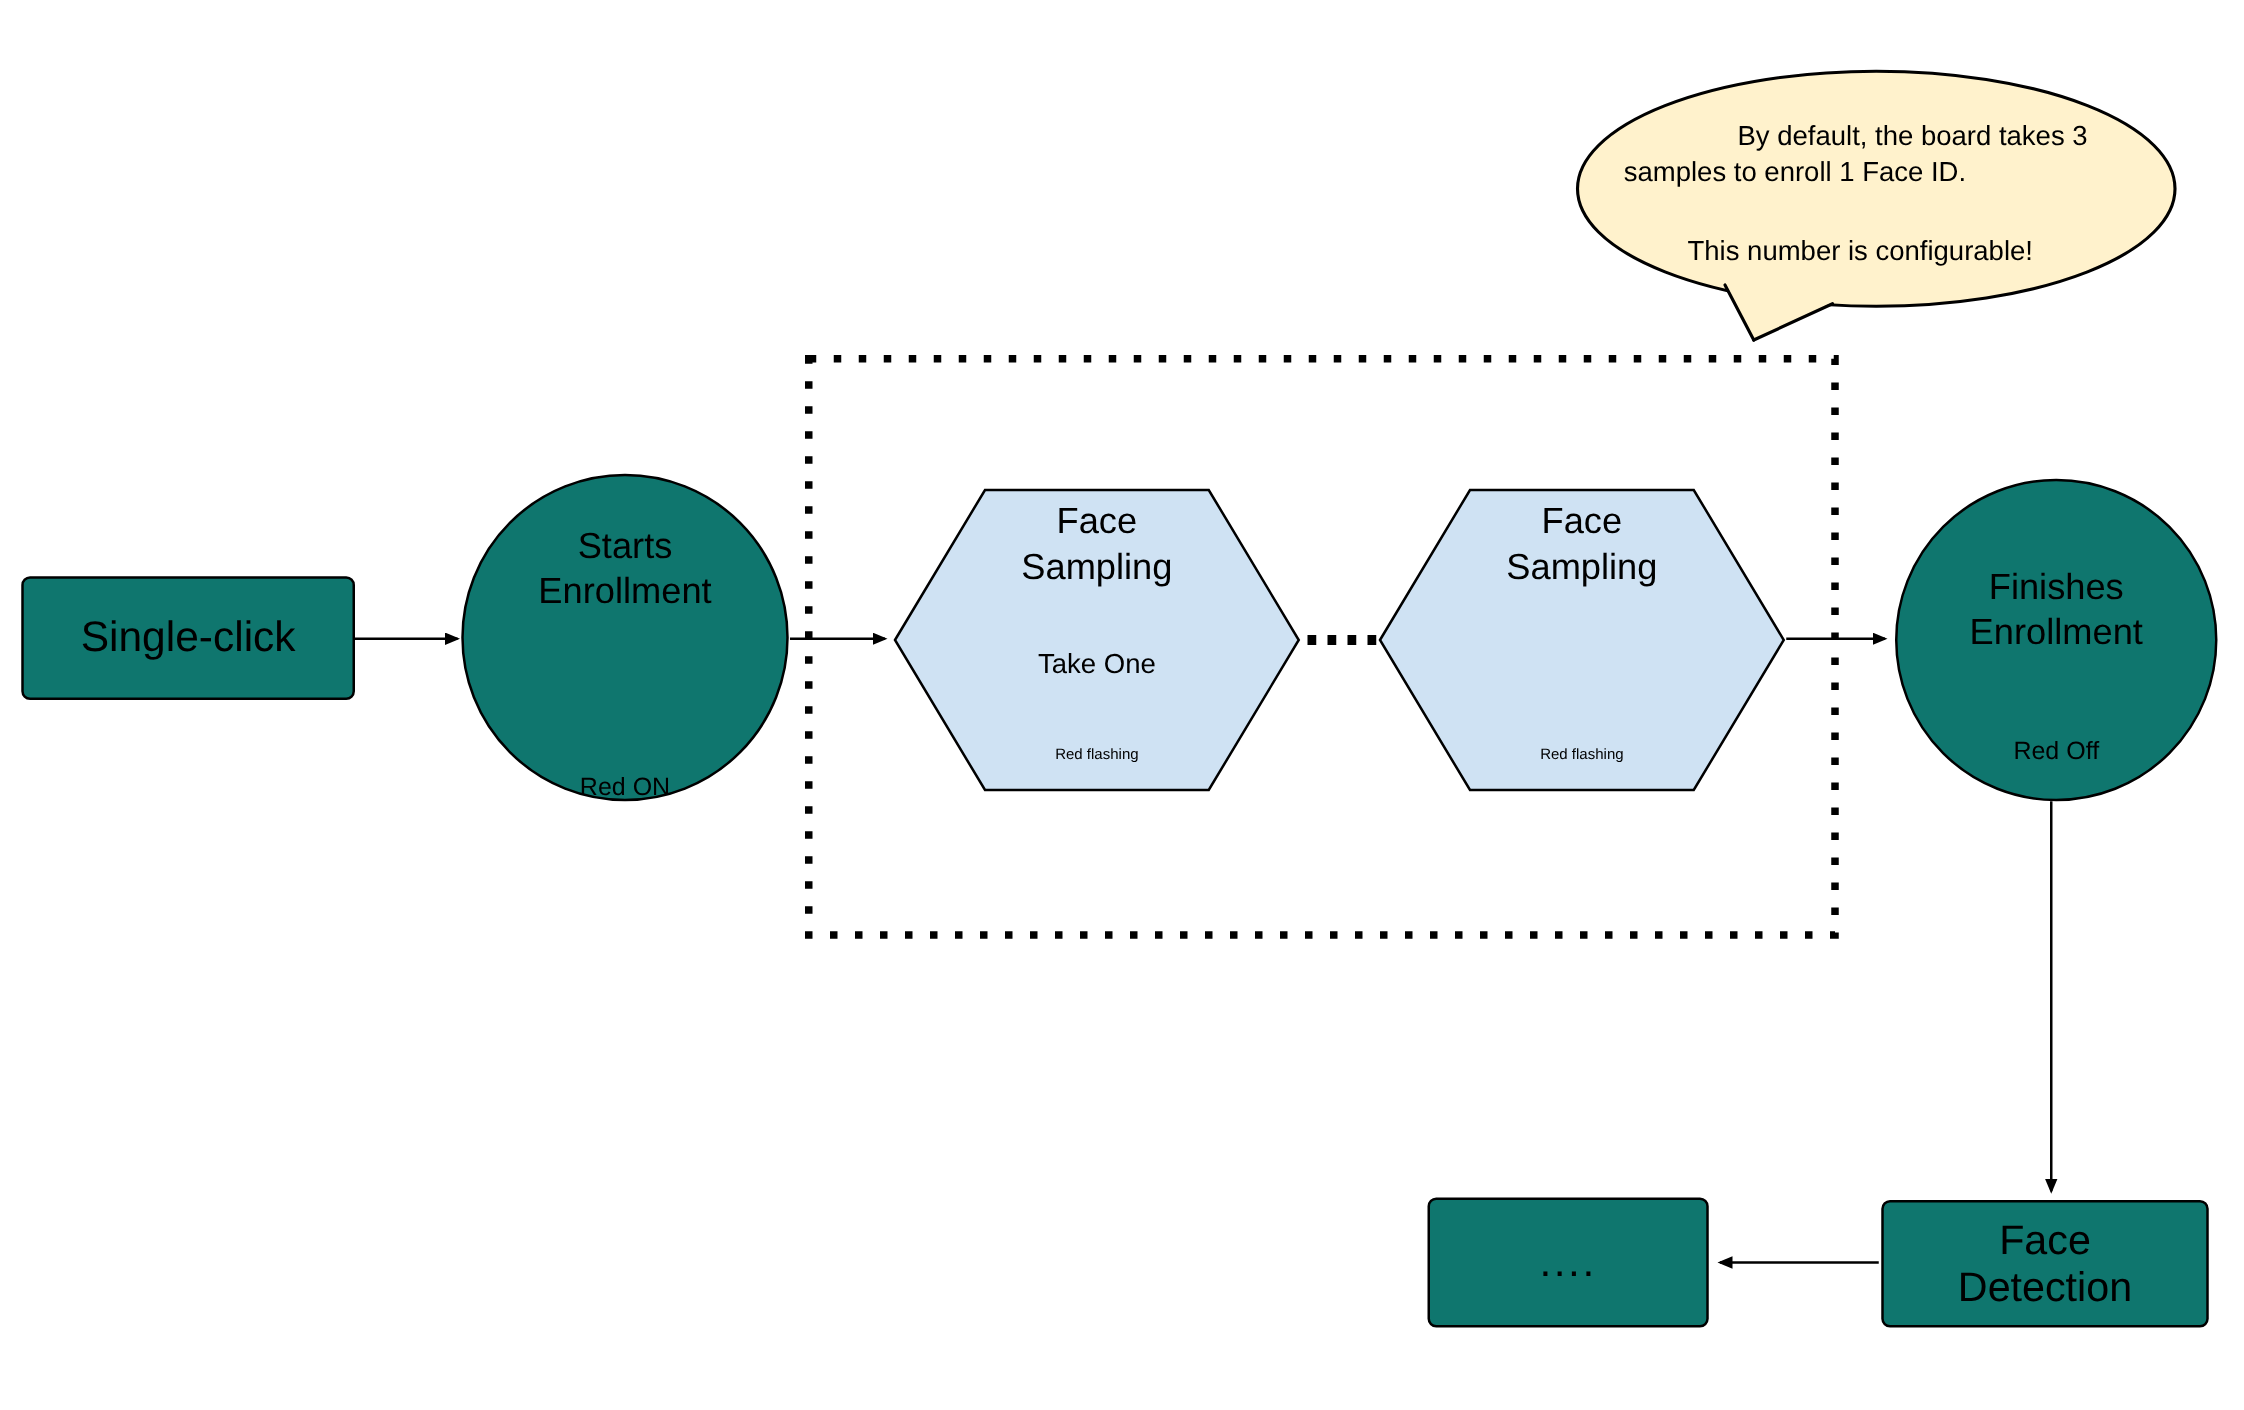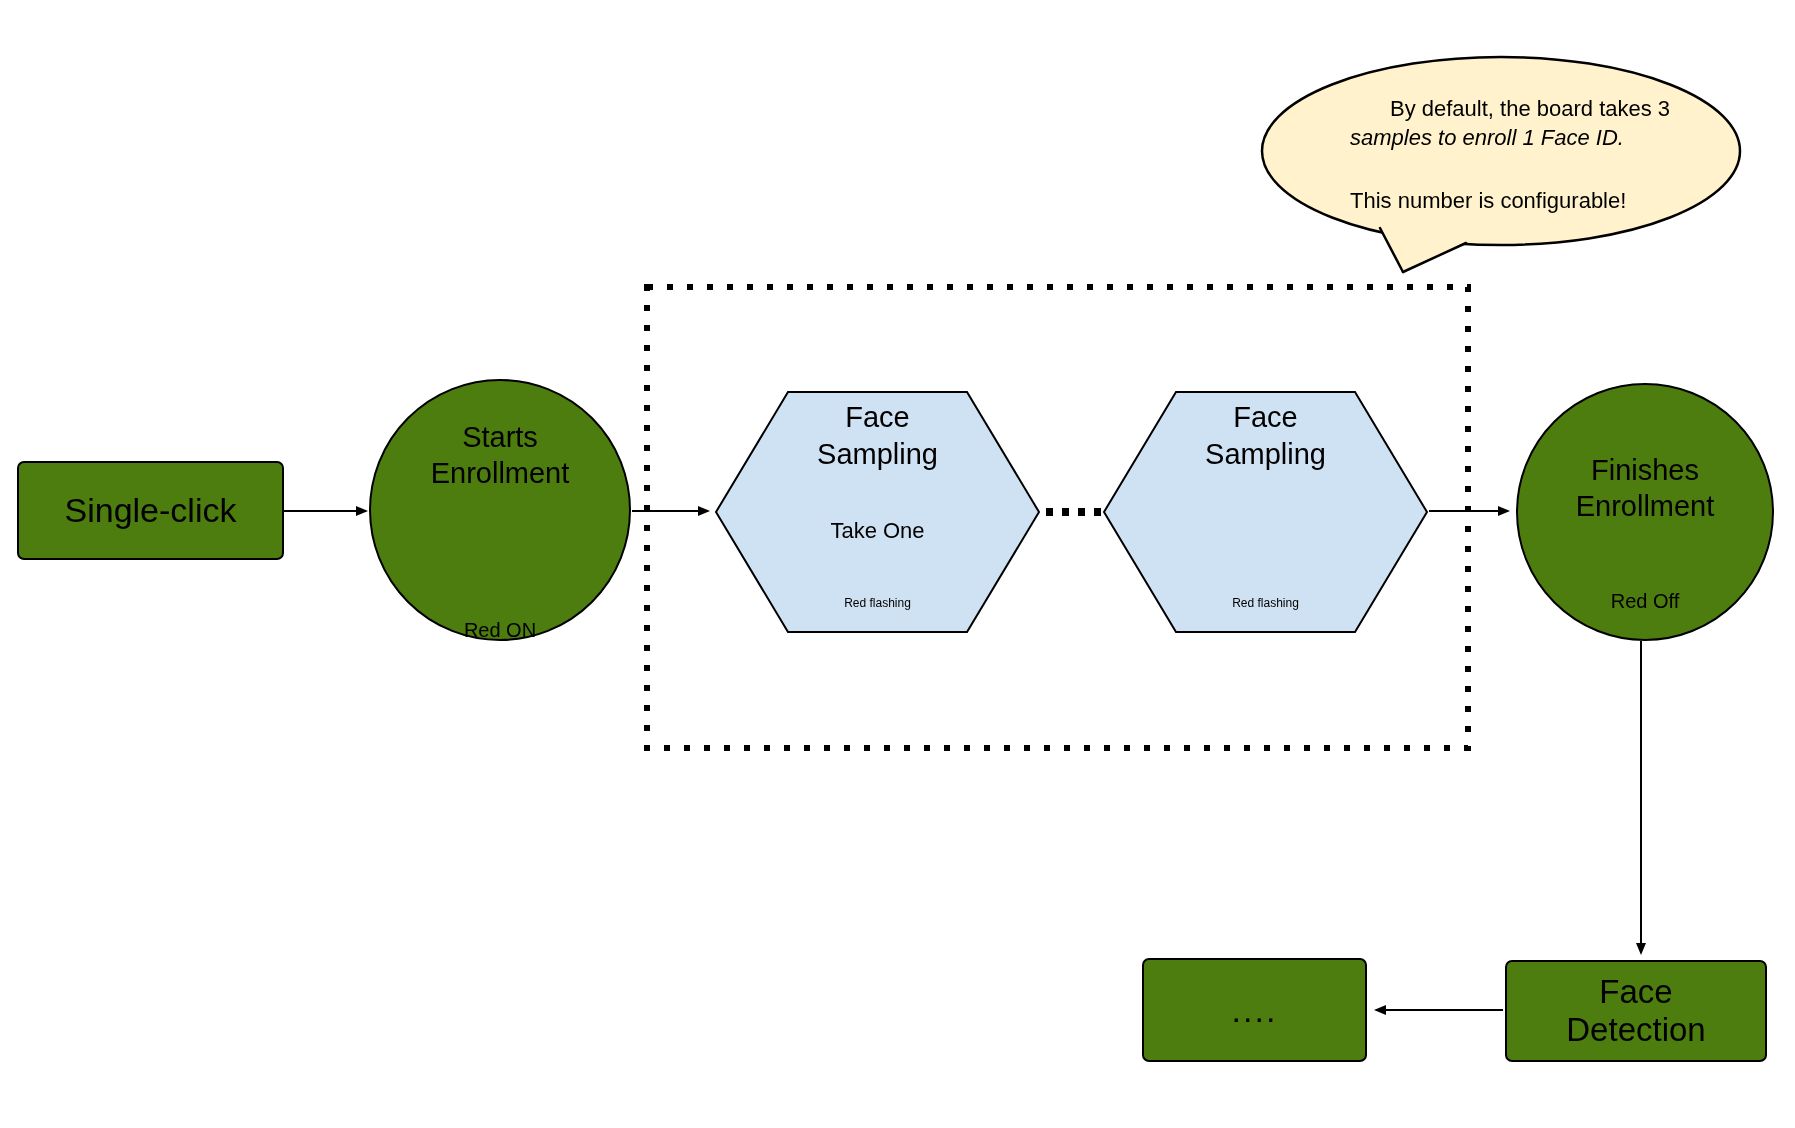--- a/index.html
+++ b/index.html
@@ -1,21 +1,21 @@
 <!DOCTYPE html>
 <html><head>
 <meta charset="utf-8">
 <style>
   html,body{margin:0;padding:0;background:#fff;}
   .stage{
     position:relative;width:1795px;height:1128px;background:#ffffff;
     font-family:"Liberation Sans",sans-serif;color:#000;overflow:hidden;
   }
   svg.layer{position:absolute;left:0;top:0;width:1795px;height:1128px;}
-  .node{position:absolute;background:#4d7c0f;border:2px solid #000;box-sizing:border-box;}
+  .node{position:absolute;background:#0f766e;border:2px solid #000;box-sizing:border-box;}
   .rrect{border-radius:7px;display:flex;align-items:center;justify-content:center;text-align:center;}
   .circle{border-radius:50%;}
   .abs{position:absolute;left:0;right:0;text-align:center;}
   .name-lines{font-size:29px;line-height:36px;}
   .led{font-size:20px;line-height:24px;}
   .hex-text{position:absolute;width:323px;text-align:center;}
   .hex-title{font-size:29px;line-height:37px;}
   .hex-step{font-size:22px;line-height:37px;}
   .hex-led{font-size:12px;line-height:24px;}
   .single-label{font-size:34px;}
@@ -93,16 +93,16 @@
       <div>Face</div>
       <div>Detection</div>
     </div>
   </div>
 
   <div class="node rrect" style="left:1142px;top:958px;width:225px;height:104px;">
     <span class="ellipsis-label">....</span>
   </div>
 
   <div class="callout-line" style="left:1350px;top:96px;margin-left:40px;">By default, the board takes 3</div>
-  <div class="callout-line" style="left:1350px;top:125px;font-style:italic;">samples to enroll 1 Face ID.</div>
+  <div class="callout-line" style="left:1299px;top:125px;">samples to enroll 1 Face ID.</div>
   <div class="callout-line" style="left:1350px;top:188px;">This number is configurable!</div>
 
 </div>
 
 </body></html>

